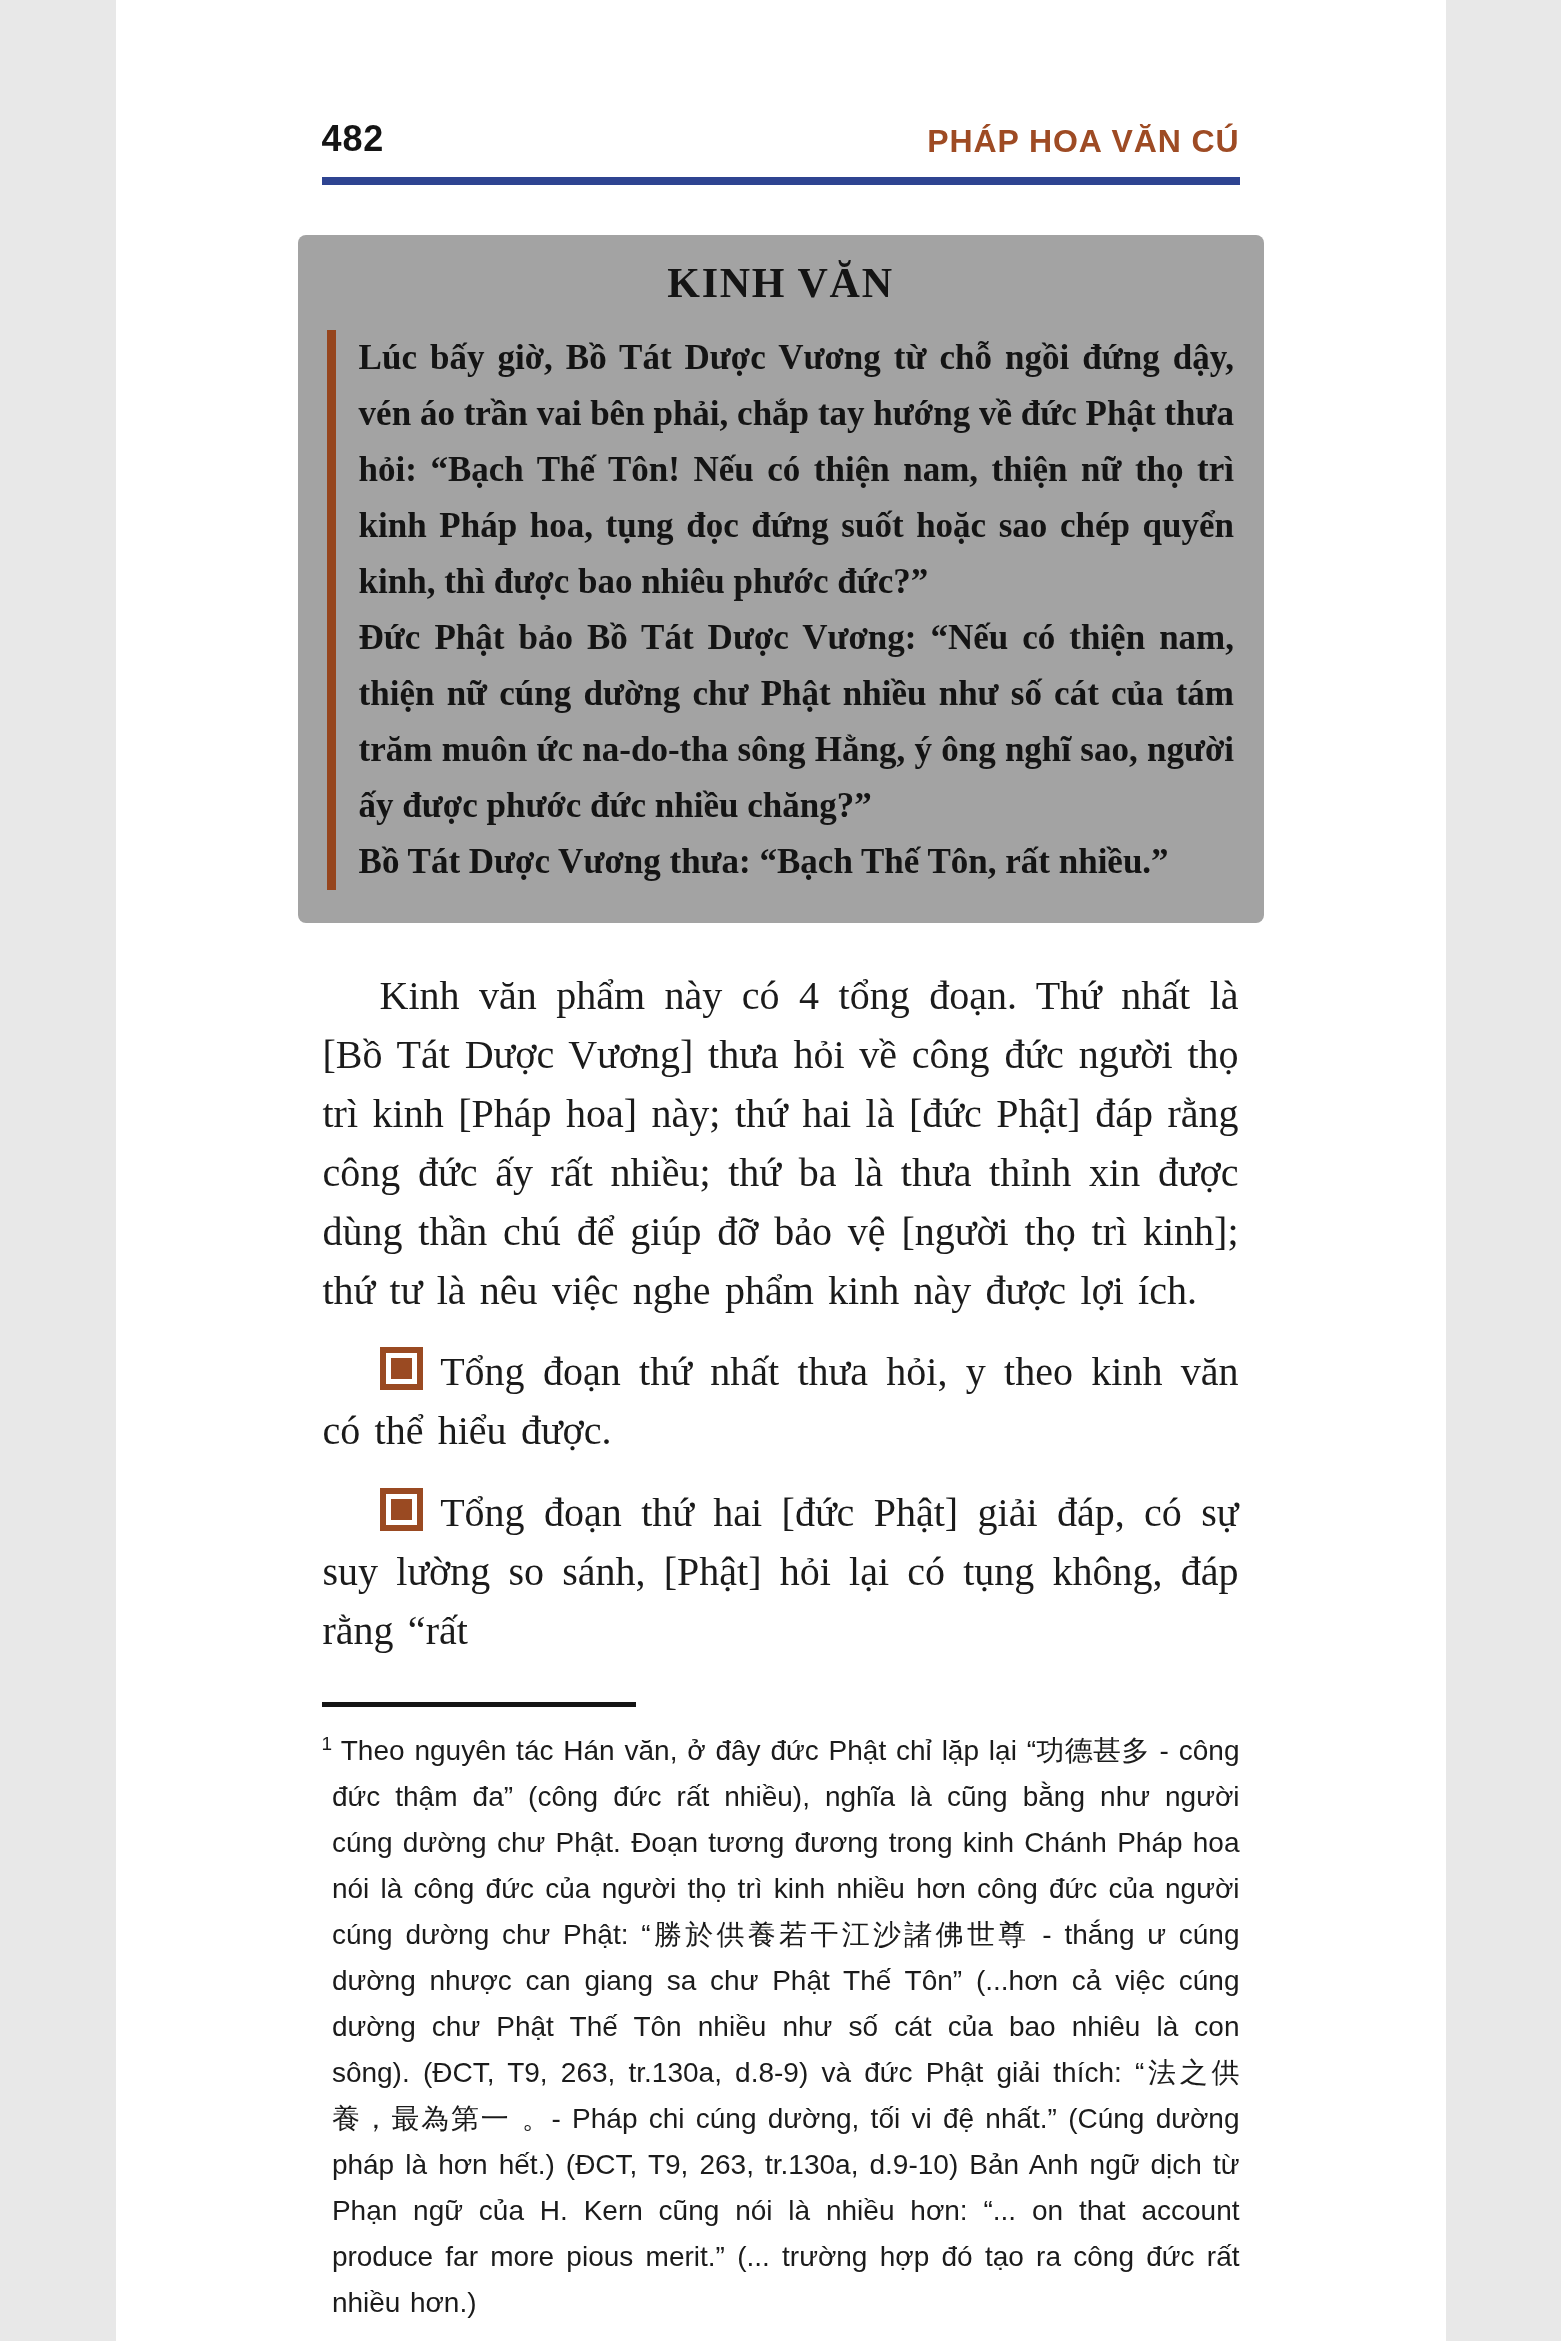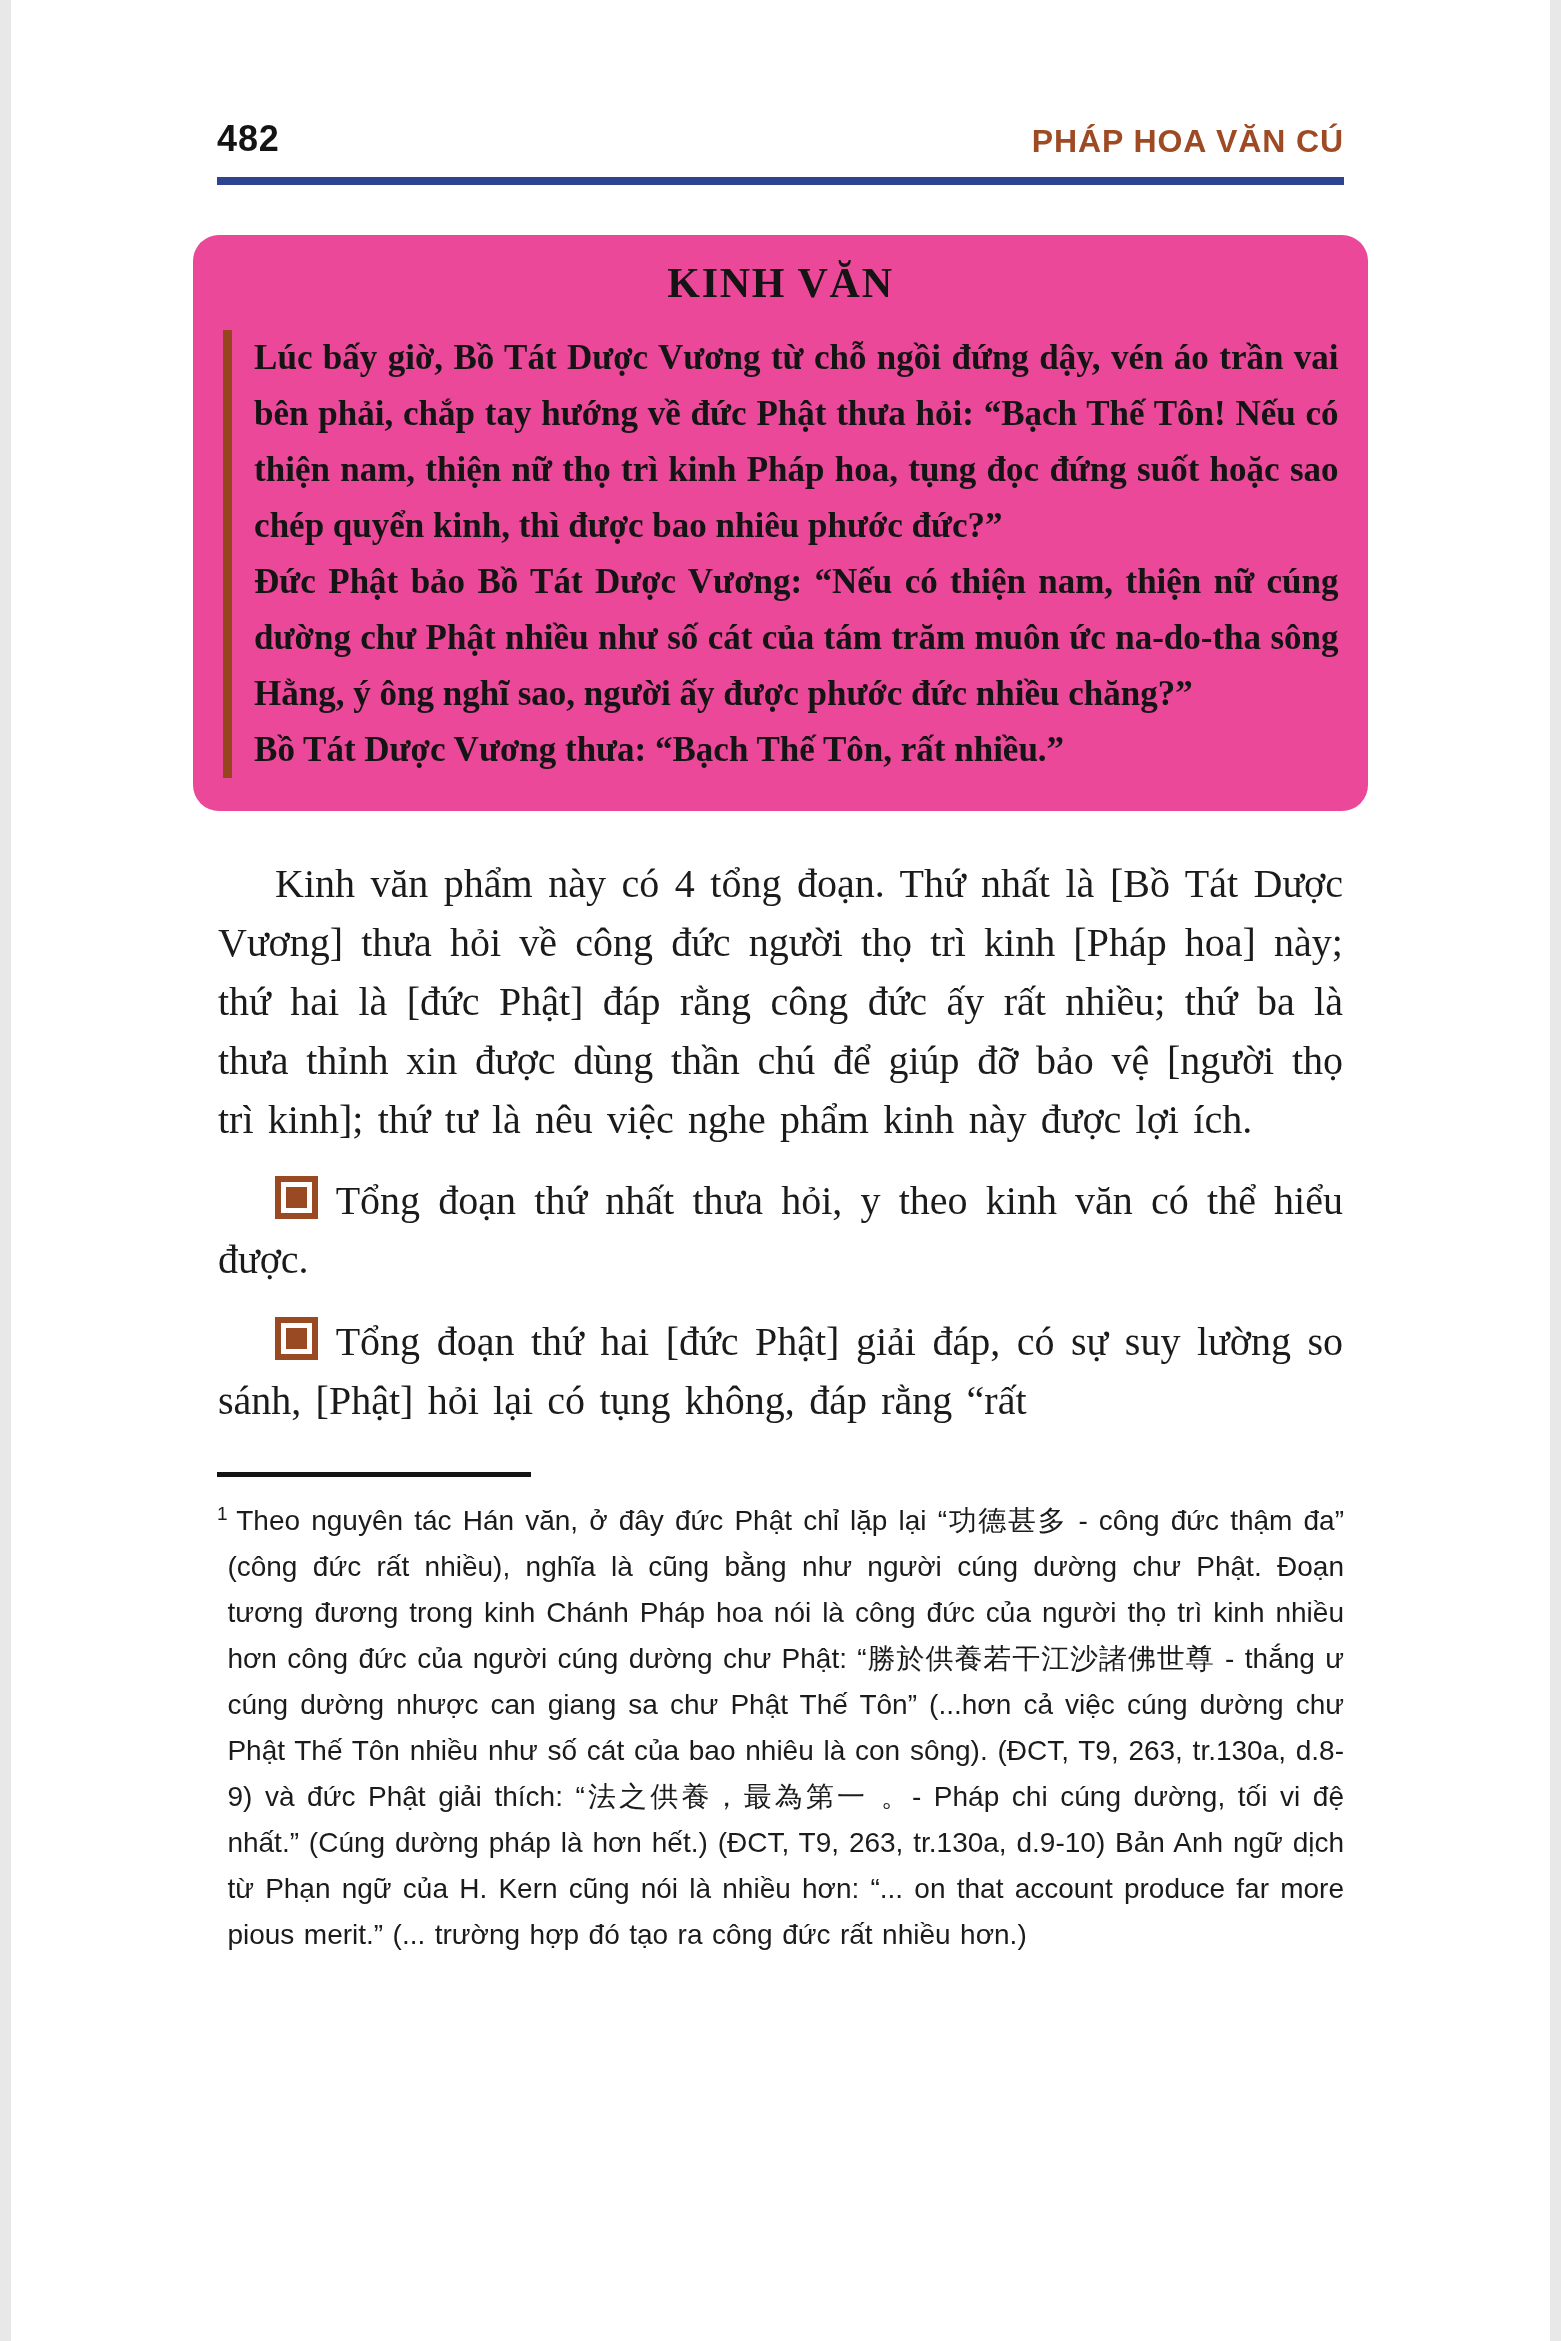--- a/index.html
+++ b/index.html
@@ -1,18 +1,18 @@
 <!DOCTYPE html>
 <html lang="vi" style="font-size:14px"><head>
 <meta charset="utf-8">
 <style>
   html,body{margin:0;padding:0;background:#e8e8e8;}
   .page{
     position:relative;
-    width:1539px;height:2342px;
+    width:1330px;height:2342px;
     margin:0 auto;
     background:#ffffff;
     color:#1b1b1b;
     overflow:hidden;
   }
   
   .header{
     margin:0 206px;
     padding-top:118px;
     display:flex;
@@ -26,22 +26,22 @@
   .running-title{
     font-size:32px;font-weight:bold;color:#9E4B24;letter-spacing:0.9px;
   }
   .header-rule{
     margin:17.3px 206px 0;
     height:7.8px;background:#2E4491;
   }
   
   .kinh-box{
     margin:50px 182px 0;
-    background:#ec4899;
-    border-radius:26px;
+    background:#a3a3a3;
+    border-radius:8px;
     padding:24px 29.5px 33px 29.5px;
   }
   .kinh-title{
     margin:0 0 22.6px 0;
     text-align:center;
     font-family:"Liberation Serif", serif;
     font-weight:bold;
     font-size:42px;
     letter-spacing:1.7px;
     color:#141414;

